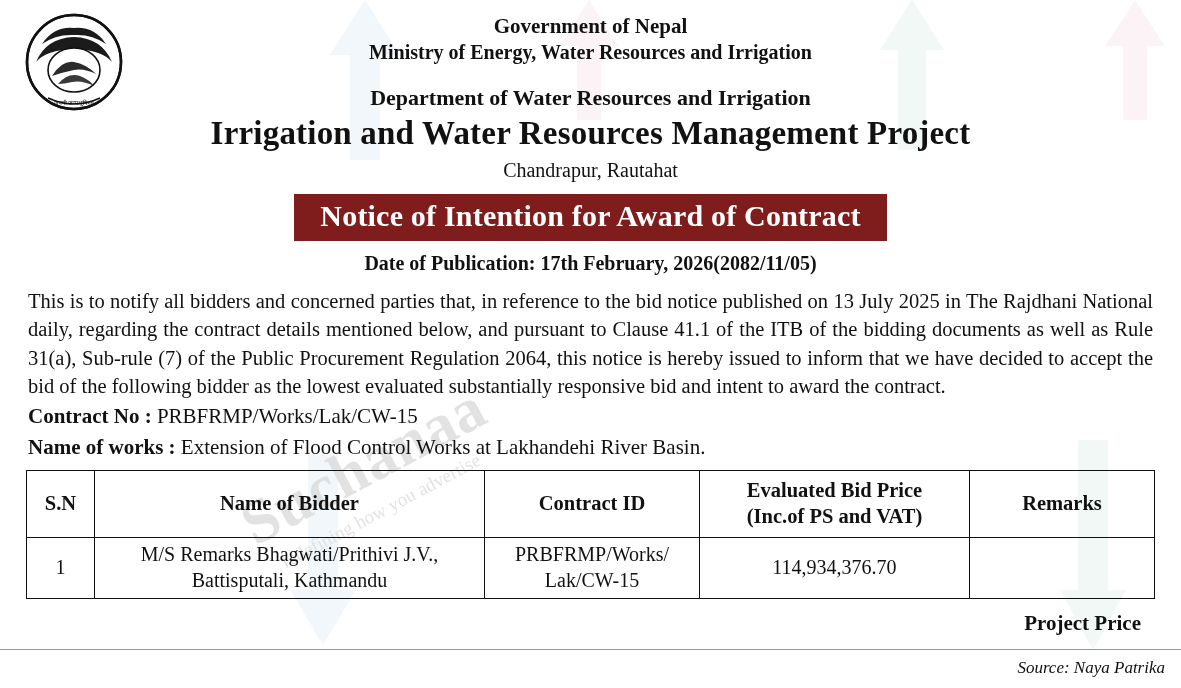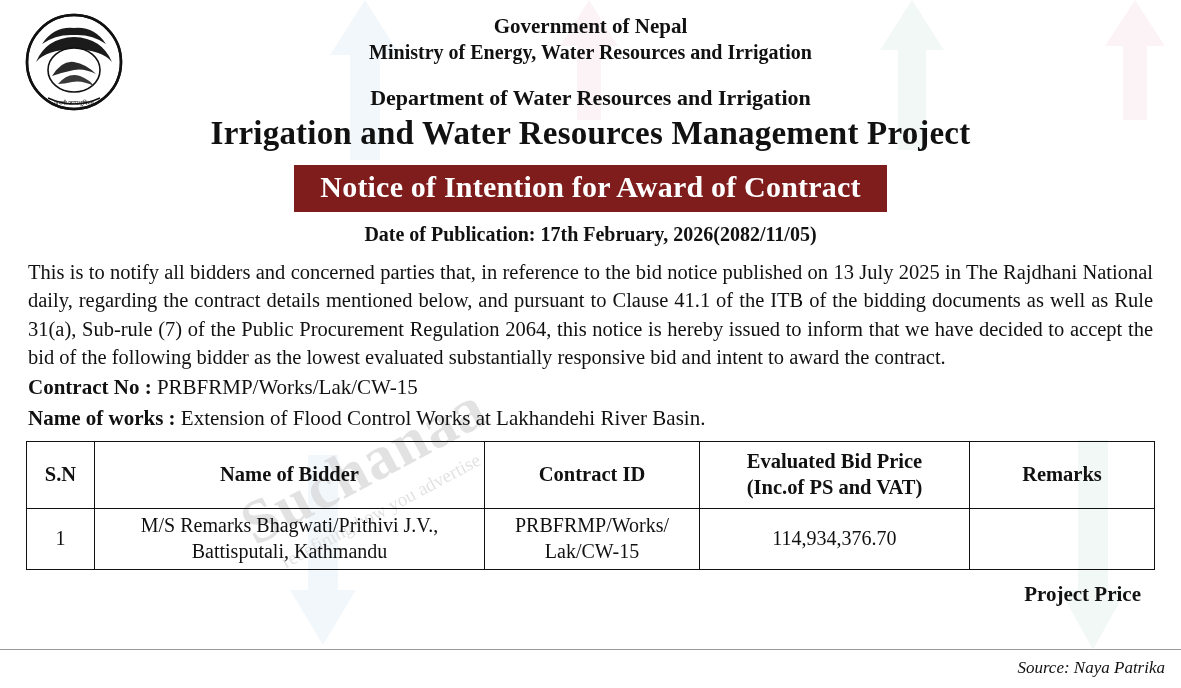--- a/index.html
+++ b/index.html
@@ -240,20 +240,21 @@
     <circle cx="52" cy="52" r="47" fill="none" stroke="#111111" stroke-width="2.5"></circle>
     <path d="M26 88 Q52 100 78 88" fill="none" stroke="#111111" stroke-width="1.4"></path>
     <text x="52" y="95" font-size="6" text-anchor="middle" fill="#111111" font-family="Liberation Serif, serif">जननी जन्मभूमिश्च</text>
   </svg>
 
   <div class="header">
     <div class="gov">Government of Nepal</div>
     <div class="ministry">Ministry of Energy, Water Resources and Irrigation</div>
     <div class="department">Department of Water Resources and Irrigation</div>
     <div class="project">Irrigation and Water Resources Management Project</div>
+    <div class="address">Chandrapur, Rautahat</div>
   </div>
 
   <div class="notice-bar-wrap">
     <div class="notice-bar">Notice of Intention for Award of Contract</div>
   </div>
 
   <div class="pubdate">Date of Publication: 17th February, 2026(2082/11/05)</div>
 
   <div class="body-text">This is to notify all bidders and concerned parties that, in reference to the bid notice published on 13 July 2025 in The Rajdhani National daily, regarding the contract details mentioned below, and pursuant to Clause 41.1 of the ITB of the bidding documents as well as Rule 31(a), Sub-rule (7) of the Public Procurement Regulation 2064, this notice is hereby issued to inform that we have decided to accept the bid of the following bidder as the lowest evaluated substantially responsive bid and intent to award the contract.</div>
 

